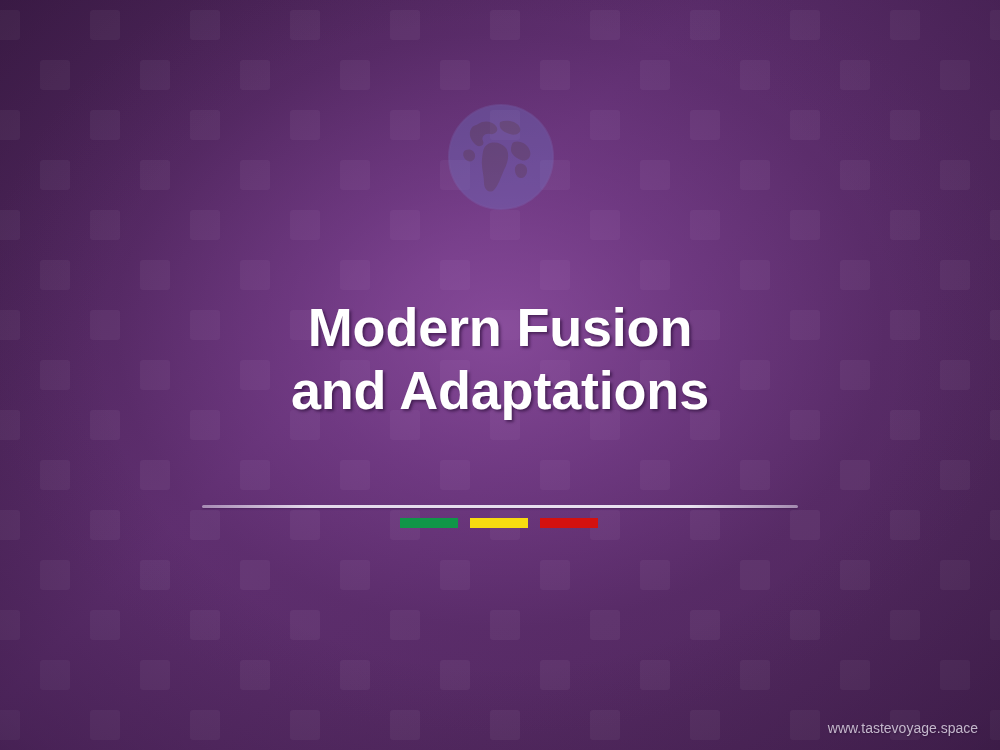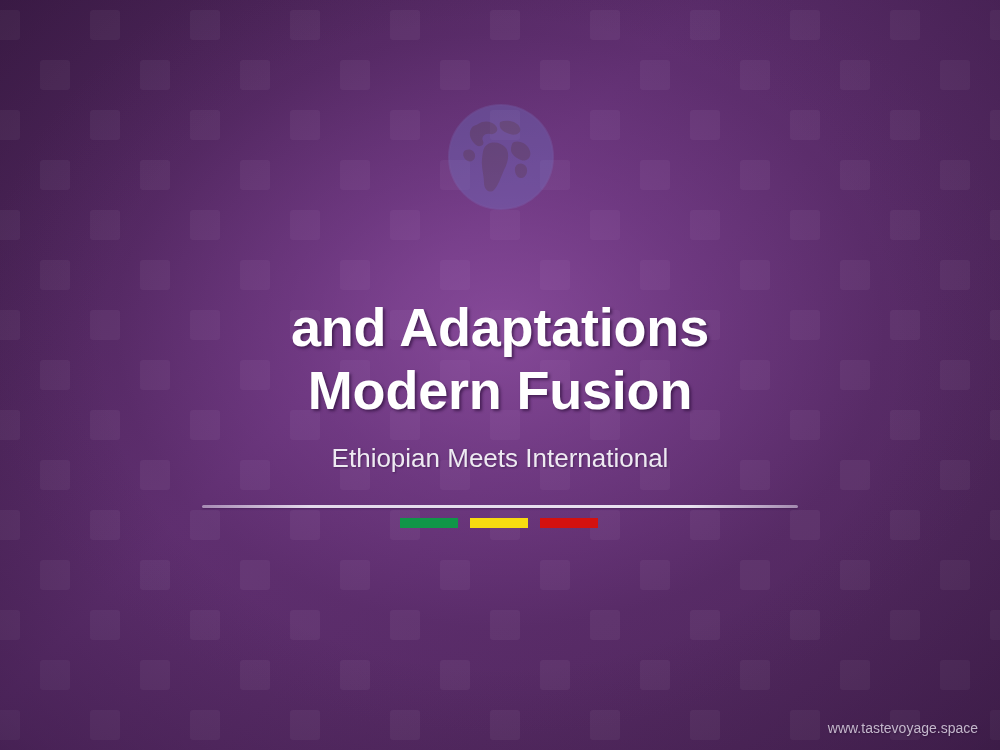--- a/index.html
+++ b/index.html
@@ -314,25 +314,24 @@
         <path d="M40 40 C46 37, 54 39, 58 44 C62 50, 60 58, 56 66 C53 73, 50 82, 46 86 C42 90, 36 86, 36 79 C36 71, 33 63, 34 55 C35 47, 35 43, 40 40 Z"></path>
         <path d="M66 38 C72 36, 80 40, 82 47 C84 54, 78 58, 73 56 C68 54, 62 50, 63 44 C64 40, 64 39, 66 38 Z"></path>
         <path d="M70 60 C75 58, 80 62, 79 68 C78 74, 72 76, 69 72 C66 68, 66 62, 70 60 Z"></path>
         <path d="M18 46 C23 44, 28 48, 27 53 C26 58, 20 59, 17 55 C14 51, 15 47, 18 46 Z"></path>
       </g>
       <circle cx="53" cy="53" r="52" fill="none" stroke="#7d8ad8" stroke-width="2" opacity="0.6"></circle>
     </svg>
   </div>
 
   <div class="title">
+    <span class="line">Modern Fusion</span>
     <span class="line">and Adaptations</span>
-    <span class="line">Modern Fusion</span>
   </div>
 
-  <div class="subtitle">Ethiopian Meets International</div>
 
   <div class="divider"></div>
 
   <div class="flagbars">
     <div class="flagbar" style="background: rgb(16, 150, 72);"></div>
     <div class="flagbar" style="background: rgb(247, 220, 16);"></div>
     <div class="flagbar" style="background: rgb(212, 17, 15);"></div>
   </div>
 
   <div class="footer">www.tastevoyage.space</div>

